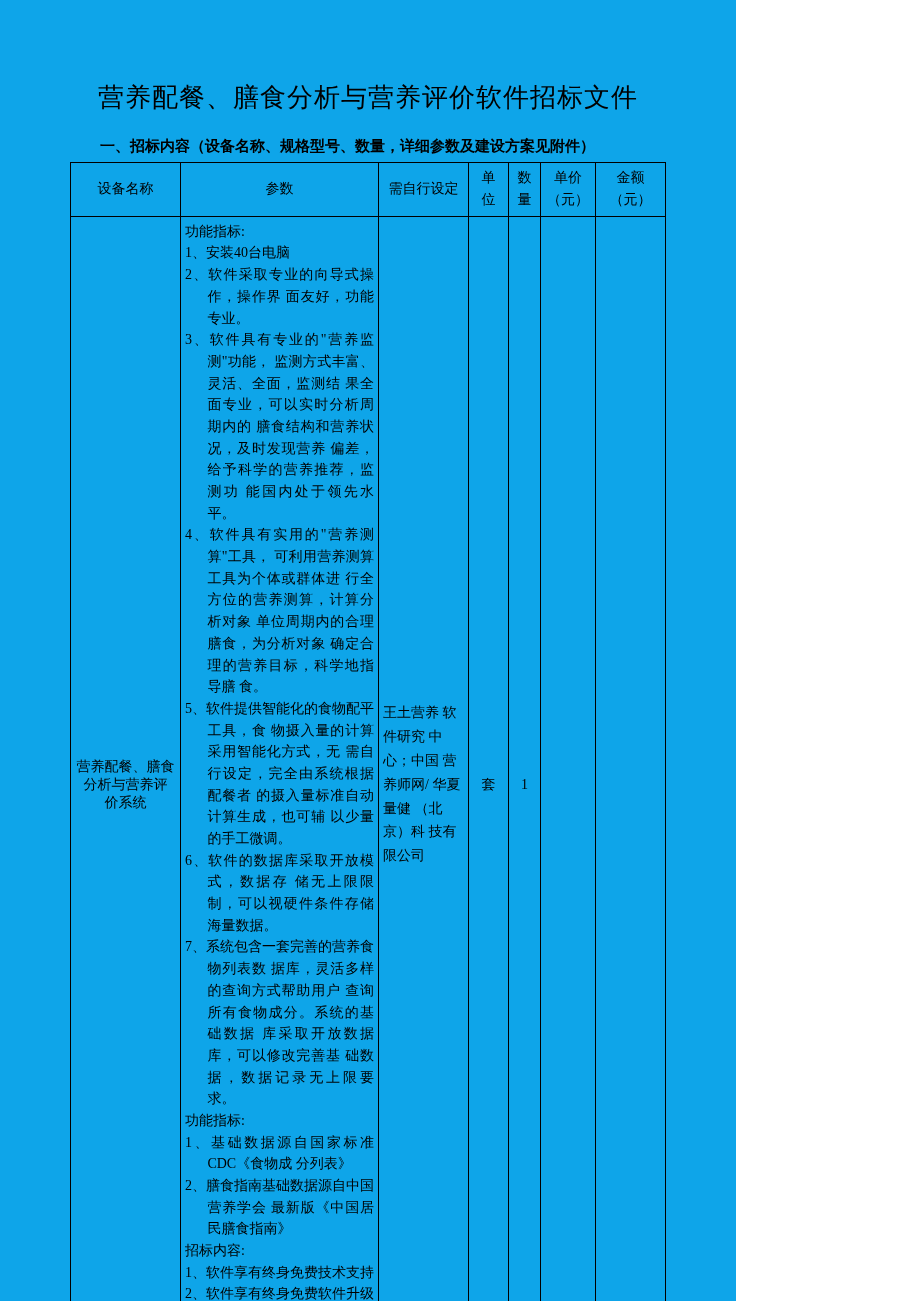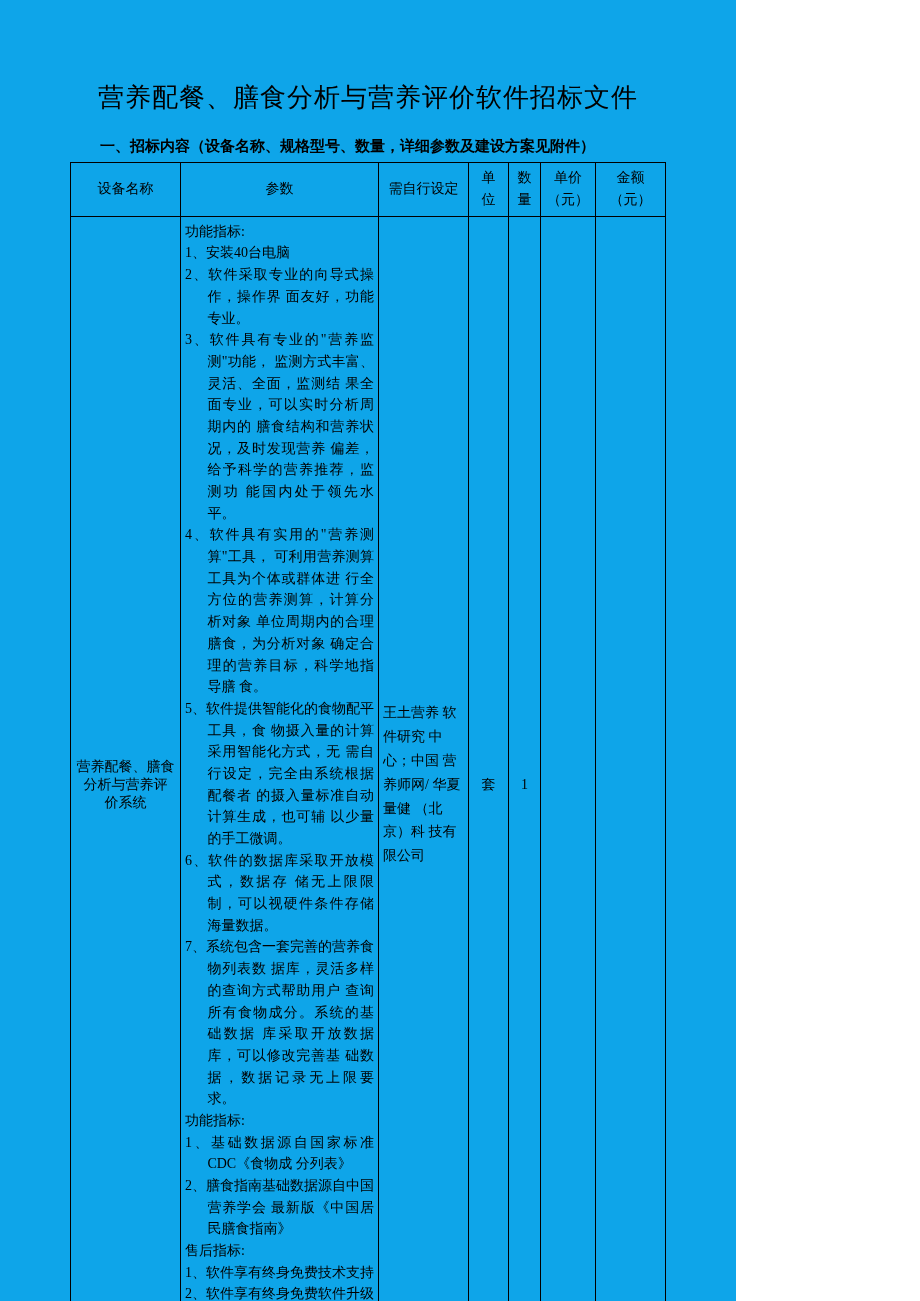--- a/index.html
+++ b/index.html
@@ -137,21 +137,21 @@
             <span class="item">3、软件具有专业的"营养监测"功能， 监测方式丰富、灵活、全面，监测结 果全面专业，可以实时分析周期内的 膳食结构和营养状况，及时发现营养 偏差，给予科学的营养推荐，监测功 能国内处于领先水平。</span>
             <span class="item">4、软件具有实用的"营养测算"工具， 可利用营养测算工具为个体或群体进 行全方位的营养测算，计算分析对象 单位周期内的合理膳食，为分析对象 确定合理的营养目标，科学地指导膳 食。</span>
             <span class="item">5、软件提供智能化的食物配平工具，食 物摄入量的计算采用智能化方式，无 需自行设定，完全由系统根据配餐者 的摄入量标准自动计算生成，也可辅 以少量的手工微调。</span>
             <span class="item">6、软件的数据库采取开放模式，数据存 储无上限限制，可以视硬件条件存储 海量数据。</span>
             <span class="item">7、系统包含一套完善的营养食物列表数 据库，灵活多样的查询方式帮助用户 查询所有食物成分。系统的基础数据 库采取开放数据库，可以修改完善基 础数据，数据记录无上限要求。</span>
 
             <span class="lead">功能指标:</span>
             <span class="item">1、基础数据源自国家标准CDC《食物成 分列表》</span>
             <span class="item">2、膳食指南基础数据源自中国营养学会 最新版《中国居民膳食指南》</span>
 
-            <span class="lead">售后指标:</span>
+            <span class="lead">招标内容:</span>
             <span class="item">1、软件享有终身免费技术支持</span>
             <span class="item">2、软件享有终身免费软件升级</span>
             <span class="item">9、公司提供相应完善的培训计划</span>
           </div>
         </td>
         <td class="brand">王土营养 软件研究 中心；中国 营养师网/ 华夏量健 （北京）科 技有限公司</td>
         <td class="center">套</td>
         <td class="center">1</td>
         <td class="center"></td>
         <td class="center"></td>

